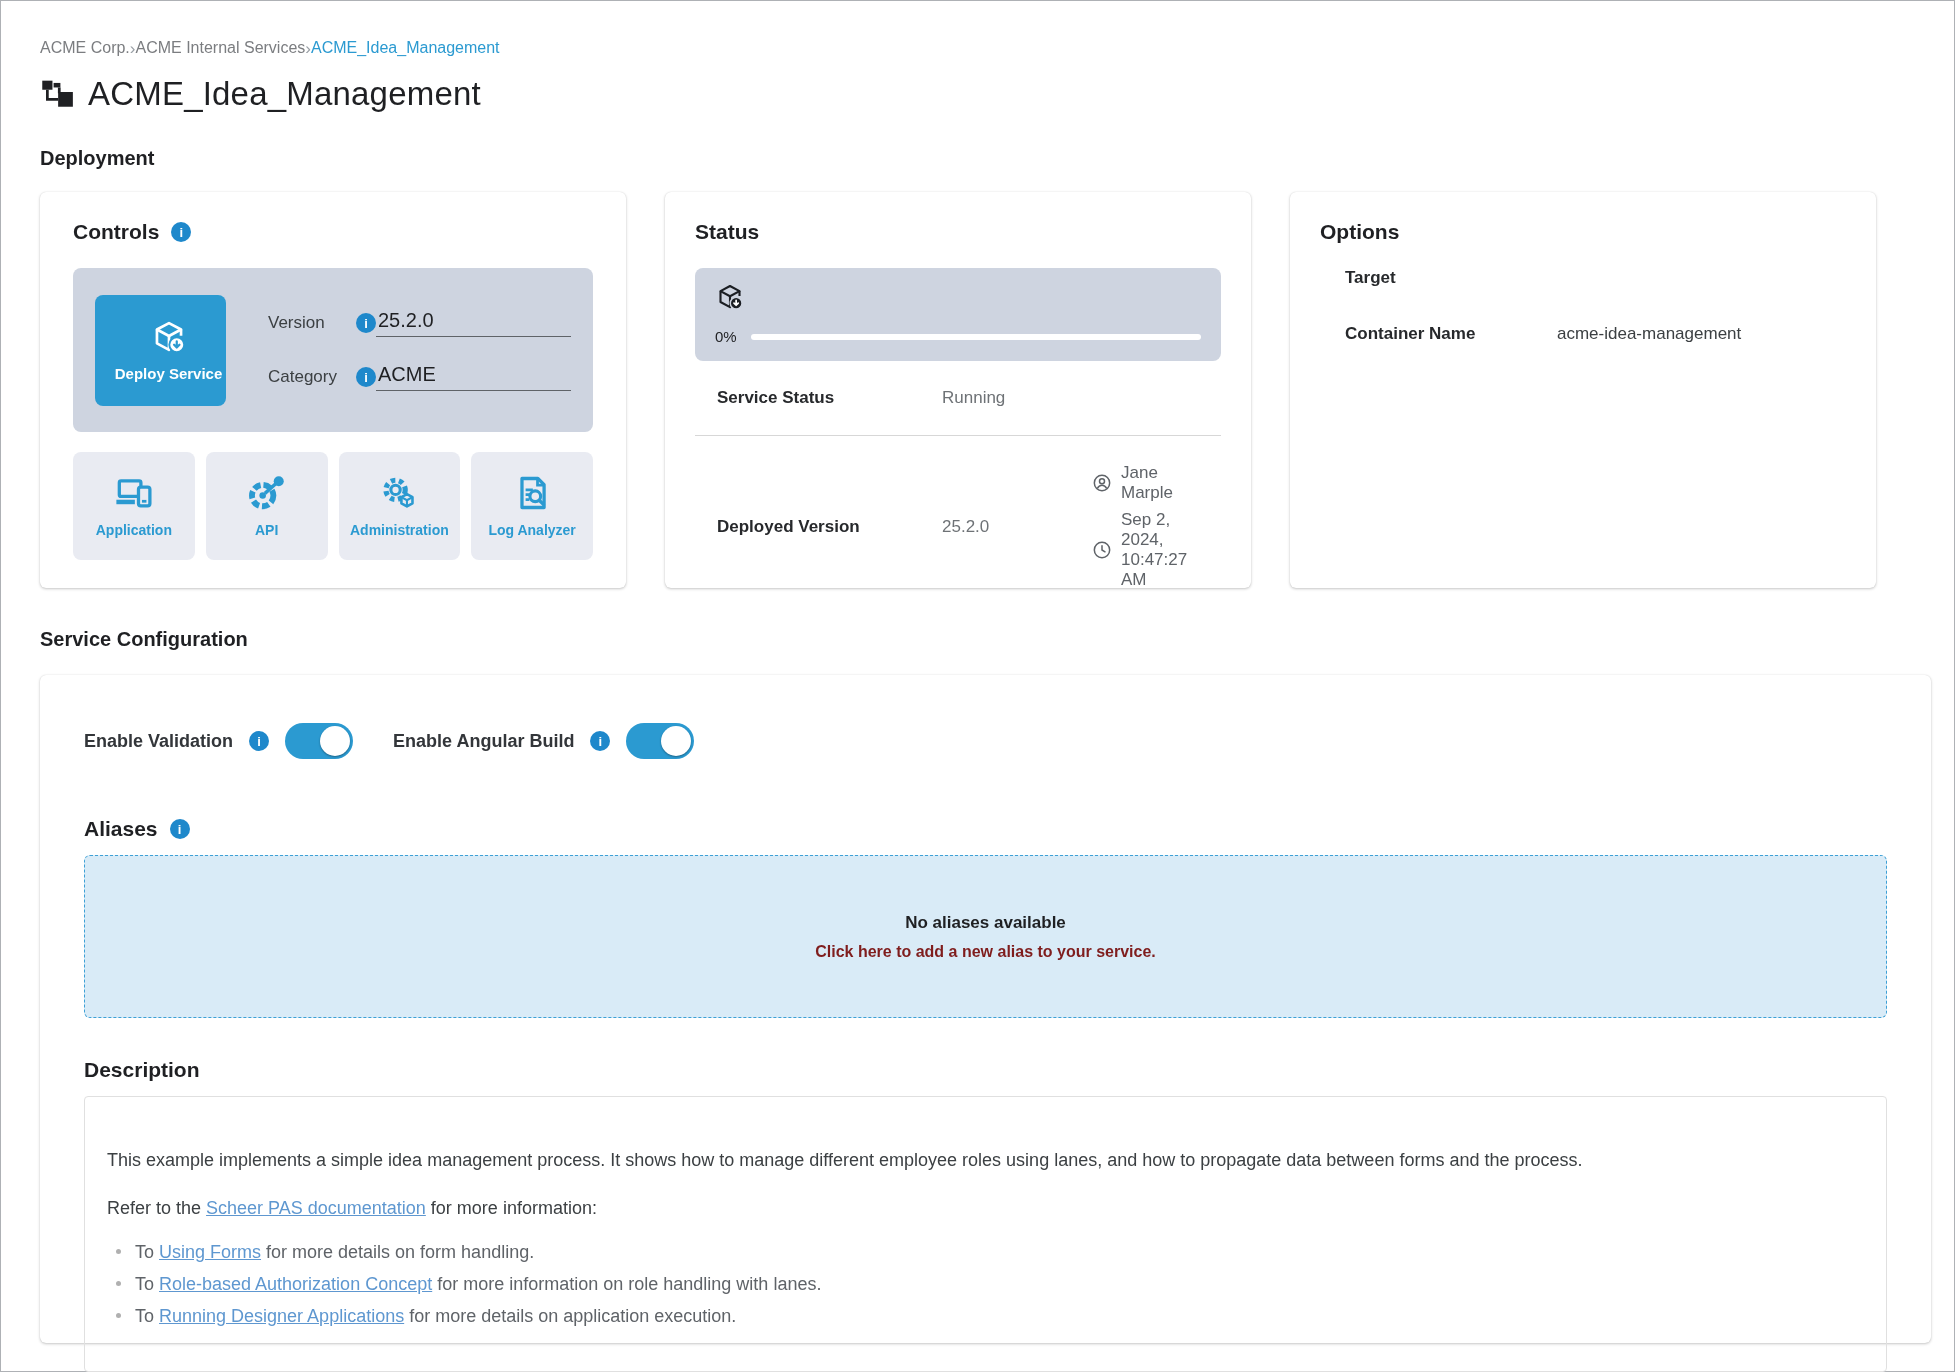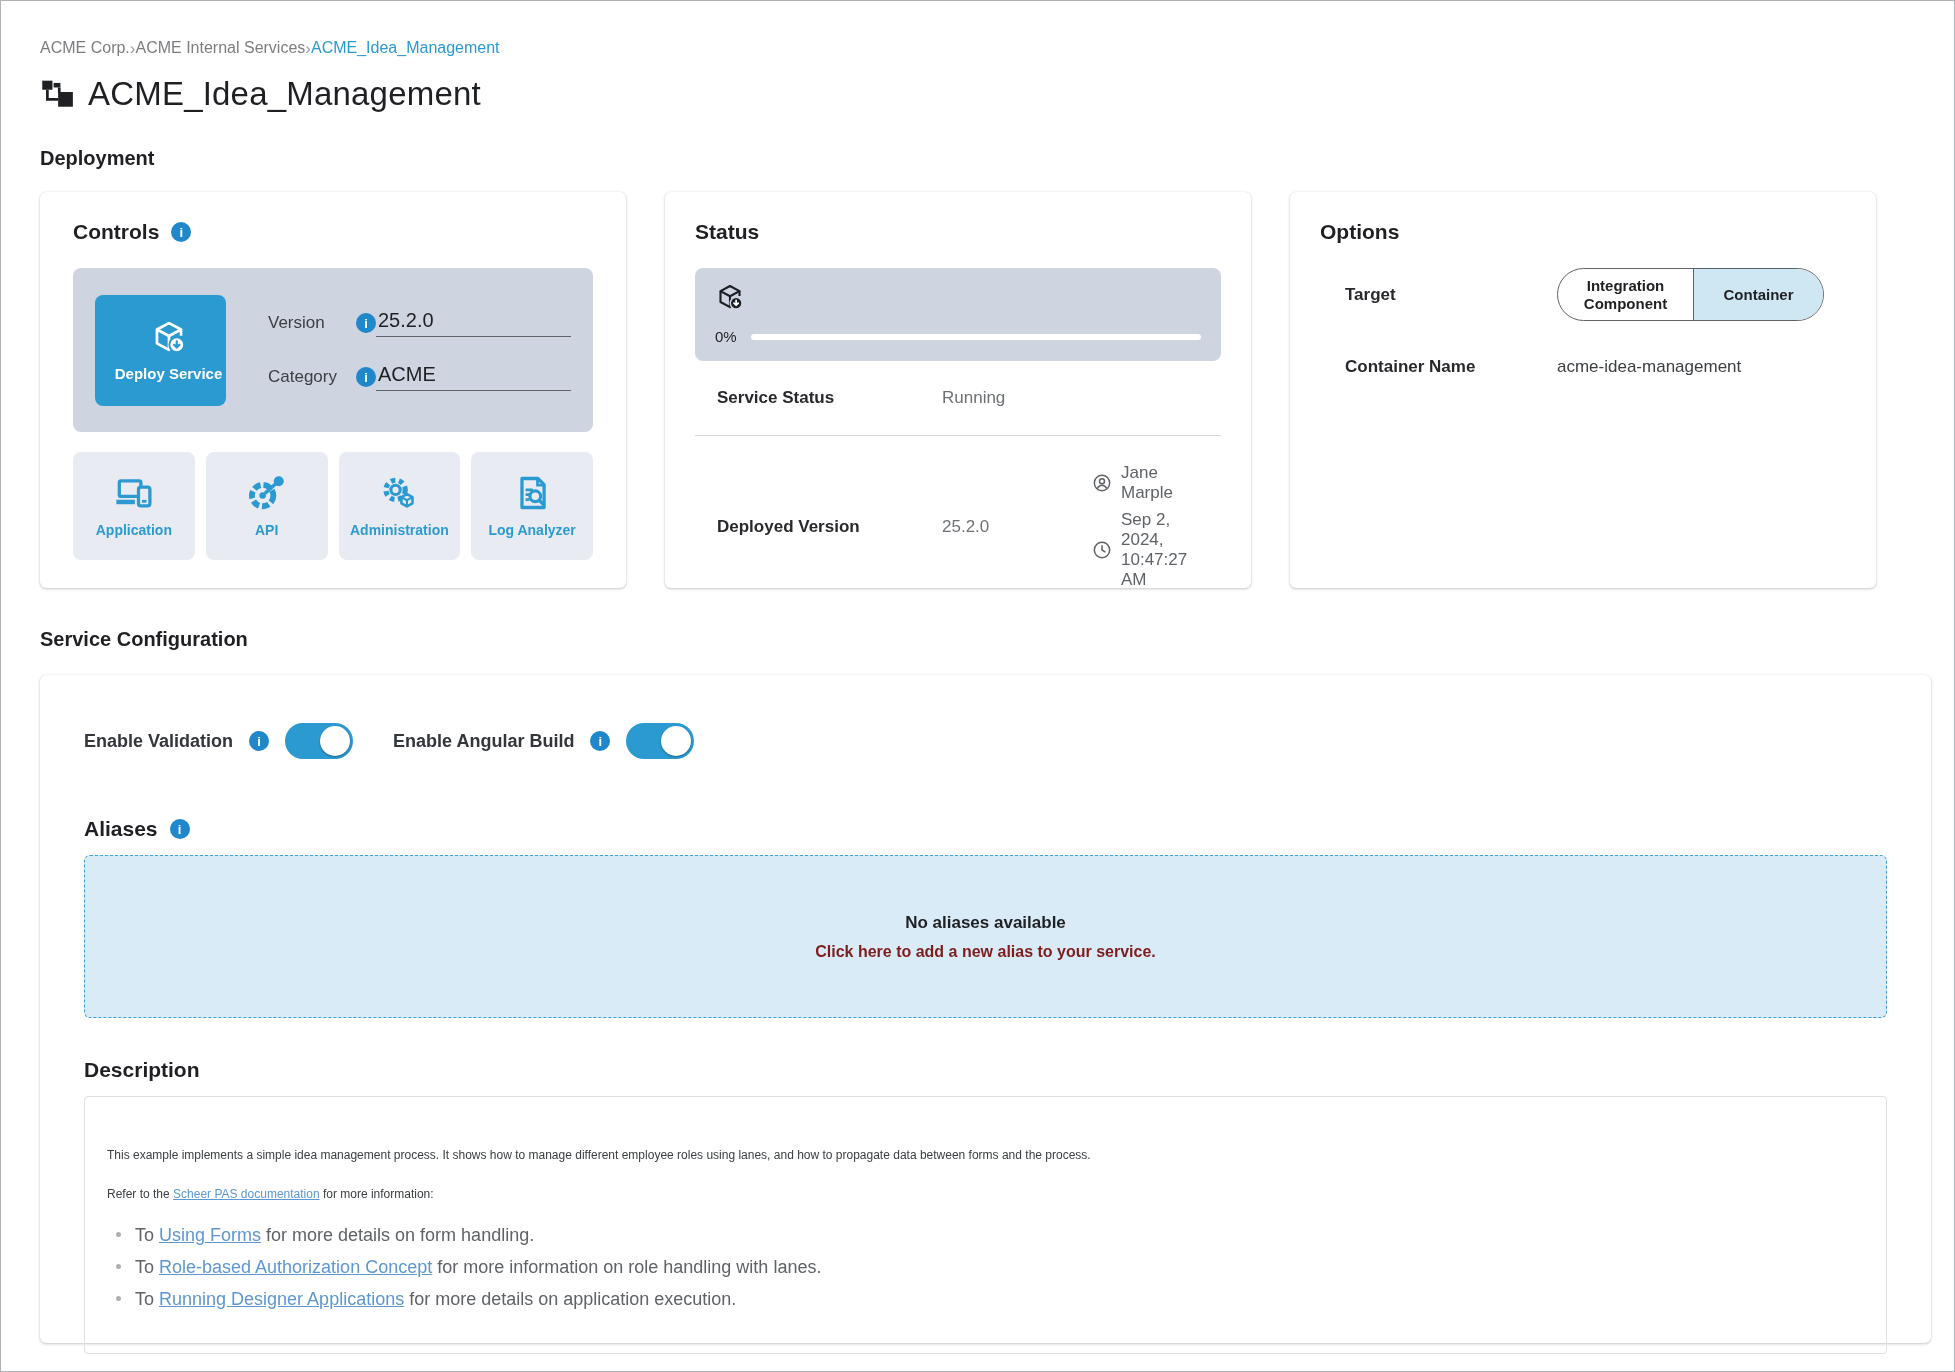--- a/index.html
+++ b/index.html
@@ -89,21 +89,21 @@
   .toggle .knob { position:absolute; top:3px; right:3px; width:30px; height:30px; border-radius:50%;
                   background:#fff; box-shadow:0 1px 2px rgba(0,0,0,.35); }
   .aliases-head { margin-top:58px; display:flex; align-items:center; gap:12px; }
   .sub-heading { font-size:21px; font-weight:700; color:#1f2023; }
   .alias-box { margin-top:14px; height:163px; background:#d9ebf7; border:1px dashed #3da0d6; border-radius:6px;
                display:flex; flex-direction:column; align-items:center; justify-content:center; gap:10px; }
   .alias-empty-title { font-size:17px; font-weight:700; color:#1f2023; }
   .alias-link { font-size:16px; font-weight:700; color:#7f1d1d; cursor:pointer; text-decoration:none; }
   .desc-head { margin-top:40px; }
   .desc-box { margin-top:14px; border:1px solid #e0e0e0; border-radius:4px; padding:50px 22px 34px 22px; }
-  .desc-box p { font-size:12px; line-height:1.45; color:#3c4043; }
+  .desc-box p { font-size:18px; line-height:1.45; color:#3c4043; }
   .desc-refer { margin-top:22px; }
   .desc-box a { color:#5e97d0; text-decoration:underline; cursor:pointer; }
   .desc-list { margin-top:20px; list-style:none; }
   .desc-list li { position:relative; padding-left:28px; font-size:18px; line-height:1.27; color:#5f6368; margin-bottom:9px; }
   .desc-list li::before { content:""; position:absolute; left:9px; top:8px; width:5px; height:5px;
                           border-radius:50%; background:#b0b0b0; }
 
   svg { flex:none; }
 </style>
 </head>
@@ -257,24 +257,20 @@
       </div>
     </div>
 
     <div class="card card-sm options-card">
       <div class="card-title-row">
         <span class="card-title">Options</span>
       </div>
 
       <div class="opt-row opt-target">
         <span class="o-label">Target</span>
-        <div class="segmented">
-          <div class="seg seg-left">Integration Component</div>
-          <div class="seg seg-right">Container</div>
-        </div>
       </div>
 
       <div class="opt-row opt-name">
         <span class="o-label">Container Name</span>
         <span class="o-value">acme-idea-management</span>
       </div>
     </div>
   </div>
 
   <div class="section-heading h-sc">Service Configuration</div>

